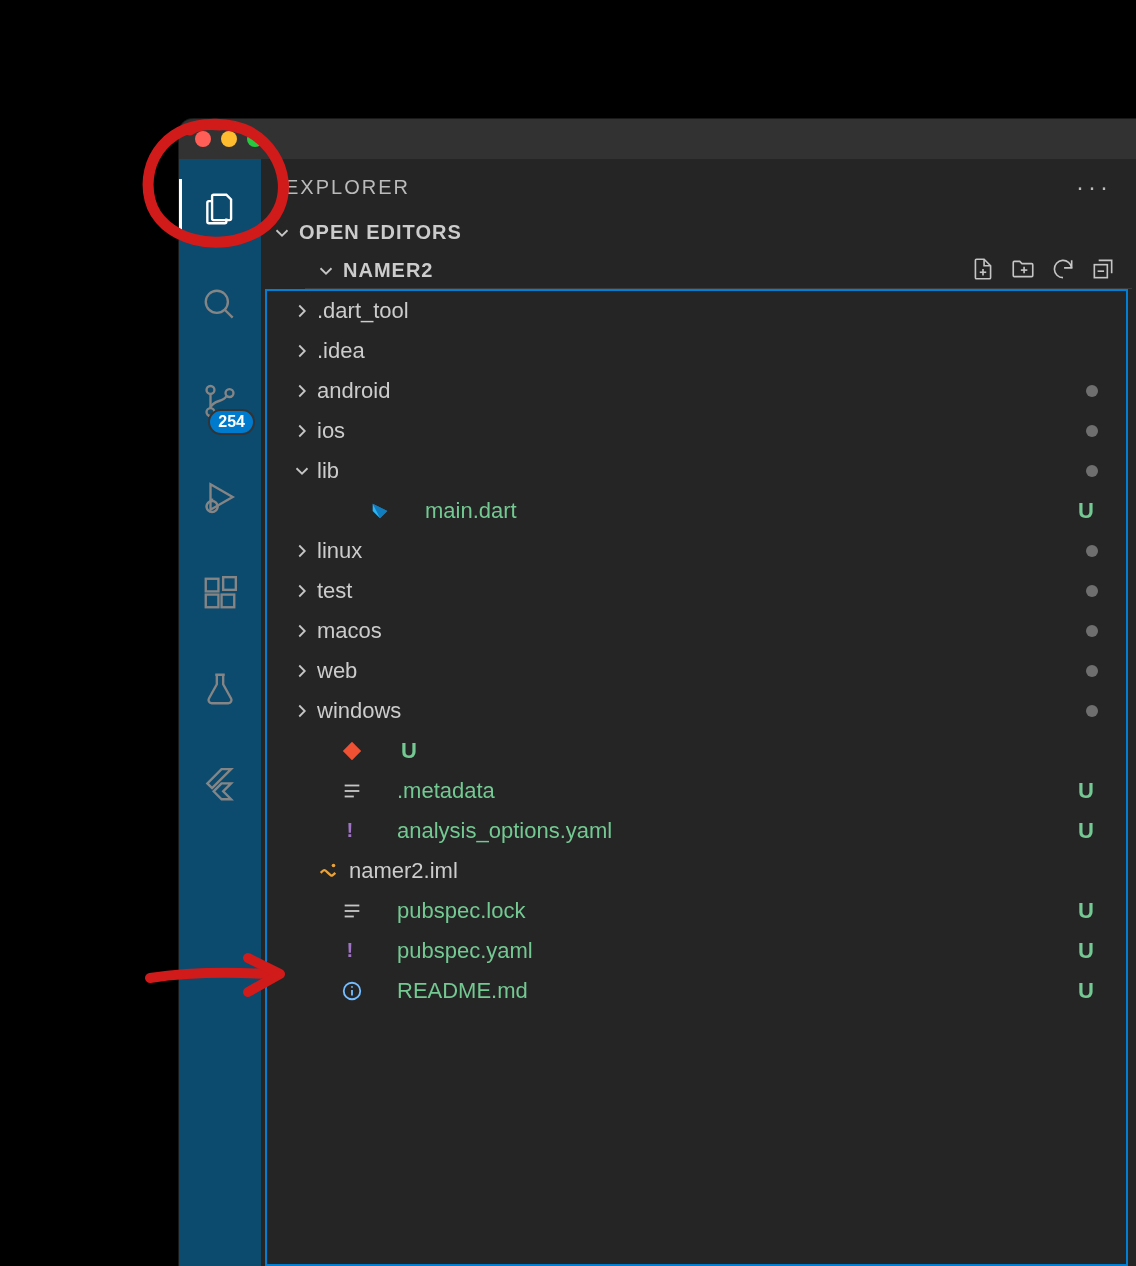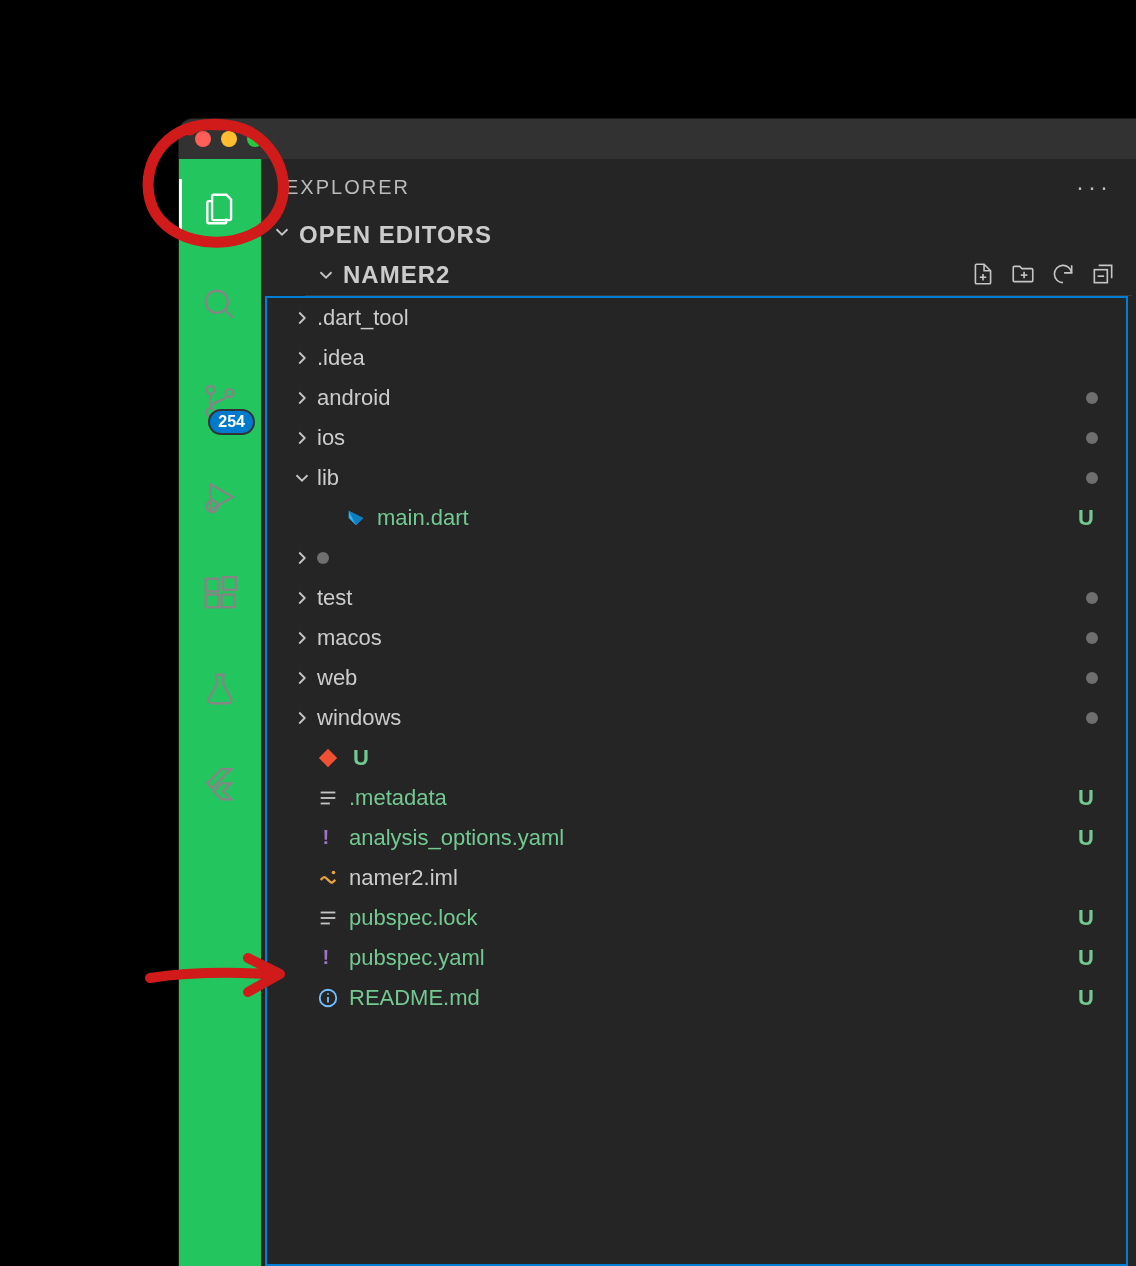--- a/index.html
+++ b/index.html
@@ -40,21 +40,21 @@
   .green  { background: #28c840; }
 
   .body {
     flex: 1;
     display: flex;
     min-height: 0;
   }
 
   .activity-bar {
     width: 82px;
-    background: #22c55e;
+    background: #0c4a6e;
     display: flex;
     flex-direction: column;
     align-items: center;
     padding-top: 20px;
     gap: 36px;
   }
   .activity-item {
     width: 82px;
     height: 60px;
     display: flex;
@@ -104,25 +104,25 @@
     color: #bbbbbb;
     font-size: 20px;
     letter-spacing: 2px;
     font-weight: 400;
     gap: 25px;
   }
   .ellipsis { color: #bbbbbb; letter-spacing: 4px; font-size: 24px; line-height: 10px; }
 
   .section-header {
     display: flex;
-    align-items: flex-start;
+    align-items: flex-end;
     padding: 6px 8px 6px 10px;
     color: #cccccc;
     font-weight: 700;
-    font-size: 24px;
+    font-size: 20px;
     letter-spacing: 1px;
     gap: 6px;
   }
   .section-header .chevron { width: 22px; height: 22px; }
 
   .section-header.project {
     justify-content: space-between;
     border-bottom: 1px solid #3b3b3c;
     margin-left: 44px;
   }
@@ -163,21 +163,21 @@
     font-size: 22px;
     font-weight: 600;
     color: #6f6f6f;
     width: 24px;
     text-align: center;
   }
   .tree-row .dot {
     width: 12px; height: 12px; border-radius: 50%;
     background: #6f6f6f;
   }
-  .tree-row.untracked { color: #73c991; }
+  .tree-row.untracked { color: #73c991; gap: 24px; }
   .tree-row.untracked .status { color: #73c991; }
 
   
   .annot-circle {
     position: absolute;
     left: 130px;
     top: 110px;
     width: 170px;
     height: 150px;
     pointer-events: none;
@@ -367,20 +367,21 @@
               <path fill="#01579b" d="M4 4l8 16 8-8z" opacity="0.6"></path>
             </svg>
             <span class="label">main.dart</span>
             <span class="status">U</span>
           </div>
           <div class="tree-row">
             <span class="indent" style="width:24px"></span>
             <svg class="twisty" viewBox="0 0 24 24">
               <polyline points="9 6 15 12 9 18"></polyline>
             </svg>
+            <span class="label">linux</span>
             <span class="dot"></span>
           </div>
           <div class="tree-row">
             <span class="indent" style="width:24px"></span>
             <svg class="twisty" viewBox="0 0 24 24">
               <polyline points="9 6 15 12 9 18"></polyline>
             </svg>
             <span class="label">test</span>
             <span class="dot"></span>
           </div>

